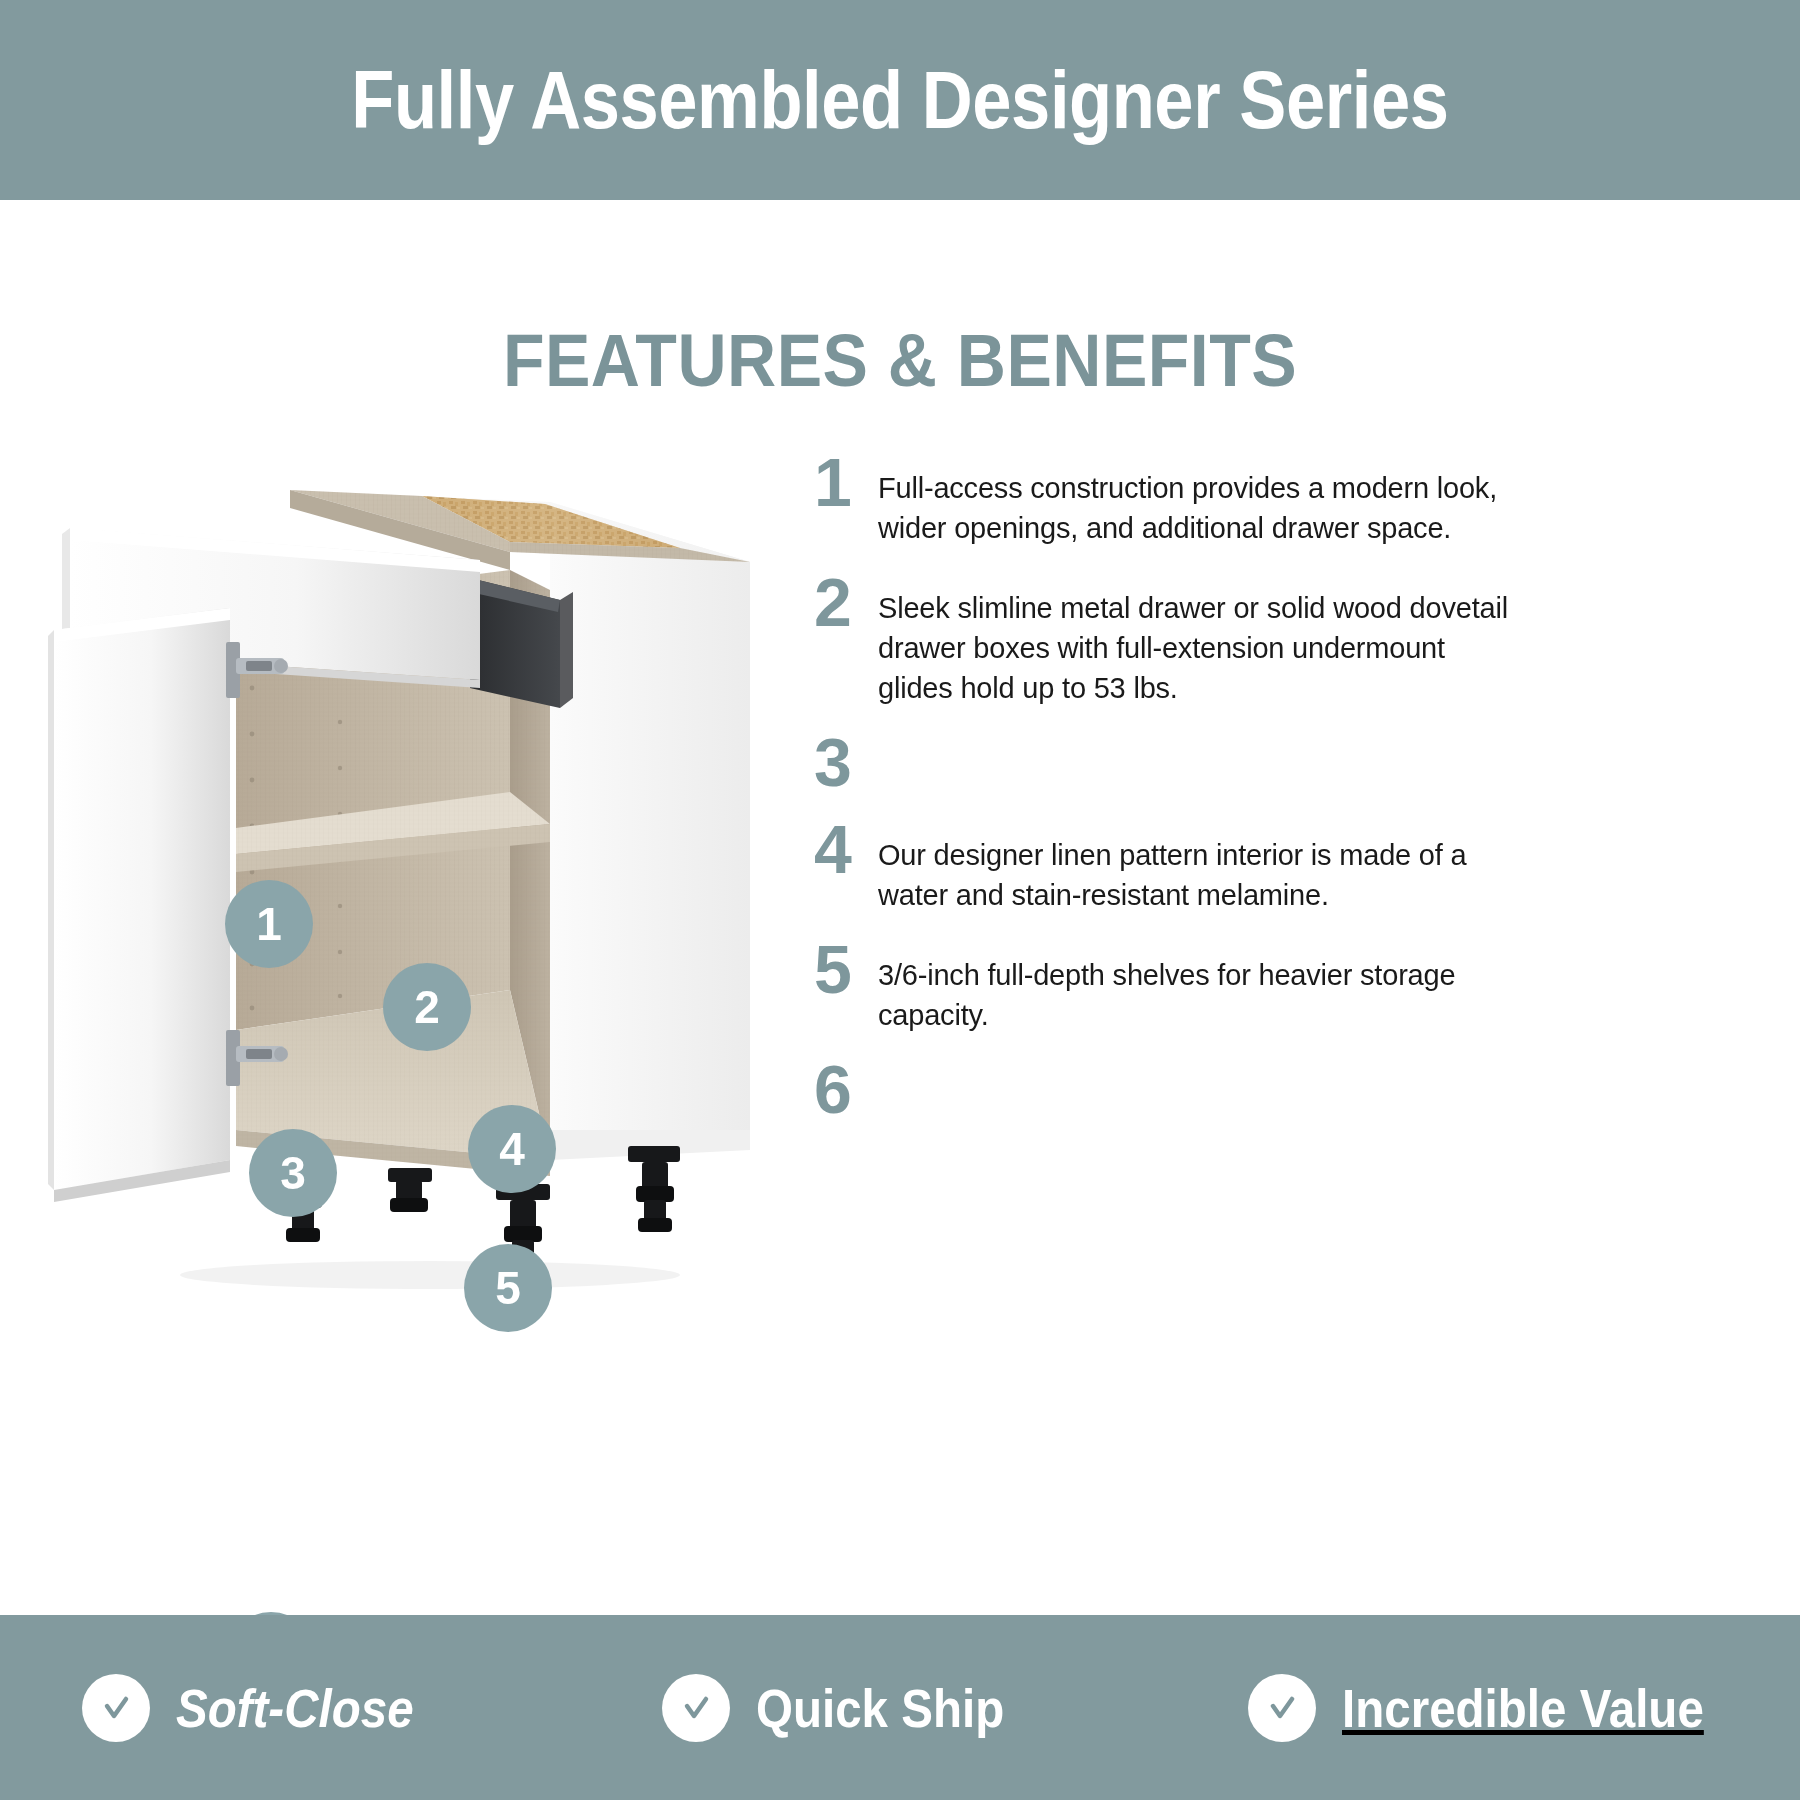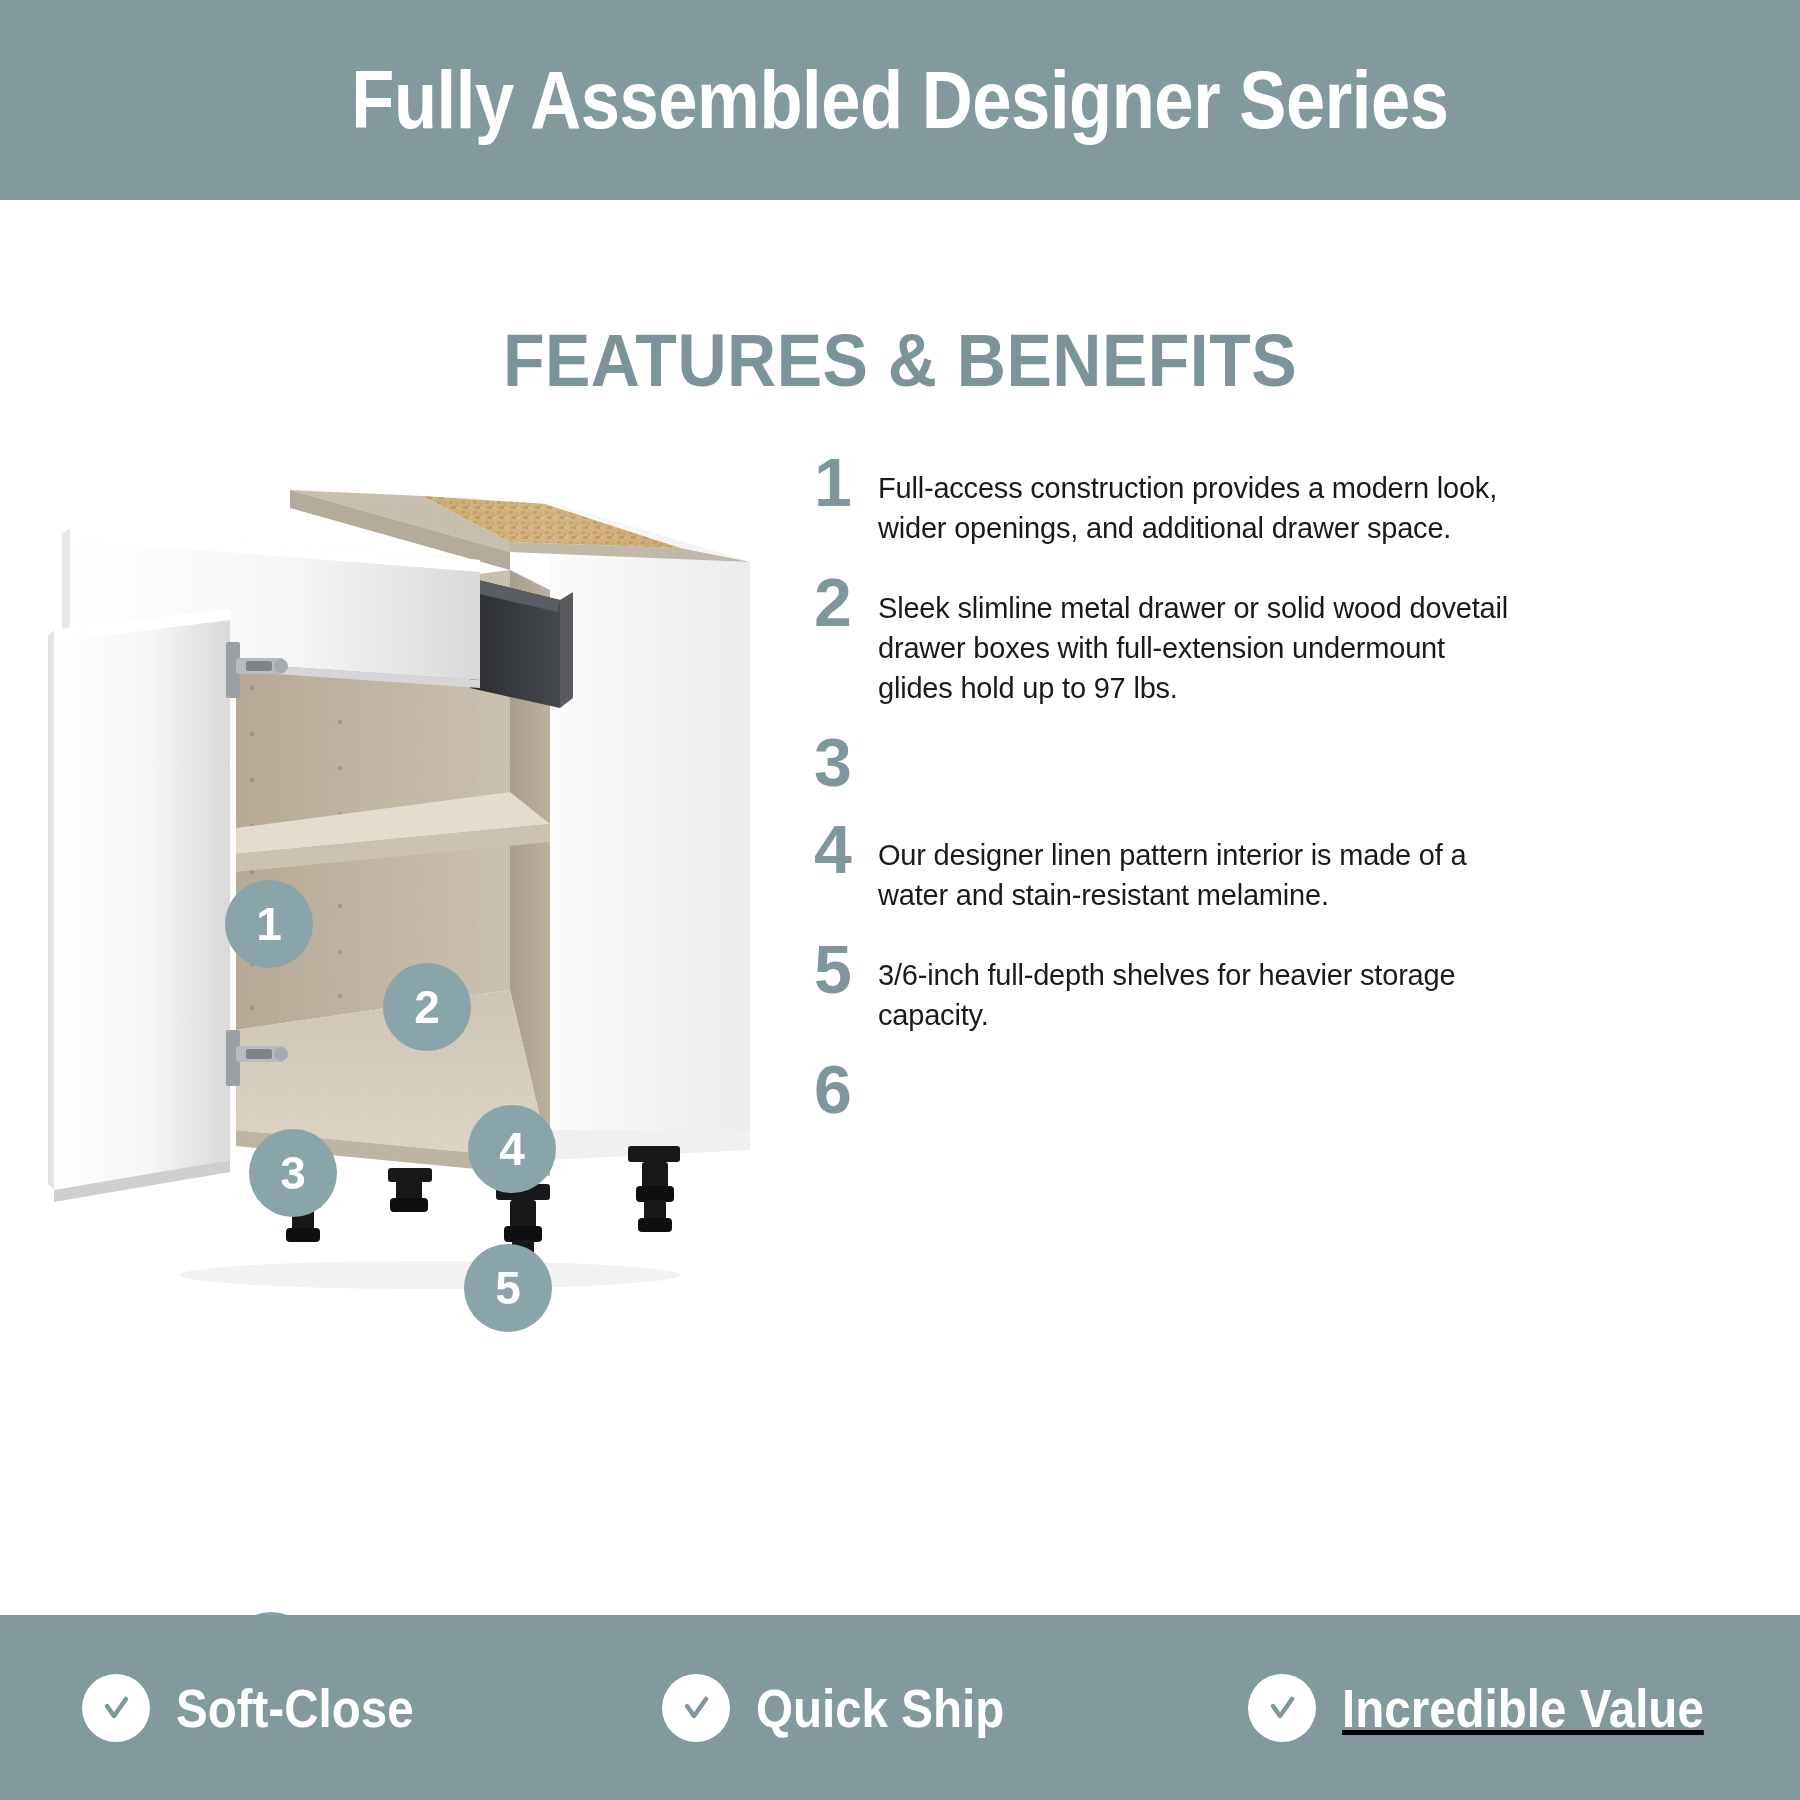--- a/index.html
+++ b/index.html
@@ -130,21 +130,21 @@
     height: 185px;
     background: #829a9e;
     display: flex;
     align-items: center;
   }
   .footer-item {
     display: flex;
     align-items: center;
     gap: 26px;
   }
-  .fi-1 { margin-left: 82px; }
+  .fi-1 { margin-left: 82px; font-style: italic; }
   .fi-2 { margin-left: 216px; align-items: center; }
   .fi-3 { margin-left: 210px; text-decoration: underline; }
   .check-circle {
     width: 68px;
     height: 68px;
     border-radius: 50%;
     background: #ffffff;
     display: flex;
     align-items: center;
     justify-content: center;
@@ -345,21 +345,21 @@
 
   <div class="feature-list">
 
     <div class="feature-row">
       <div class="feature-num">1</div>
       <div class="feature-text">Full-access construction provides a modern look, wider openings, and additional drawer space.</div>
     </div>
 
     <div class="feature-row">
       <div class="feature-num">2</div>
-      <div class="feature-text">Sleek slimline metal drawer or solid wood dovetail drawer boxes with full-extension undermount glides hold up to 97 lbs.</div>
+      <div class="feature-text">Sleek slimline metal drawer or solid wood dovetail drawer boxes with full-extension undermount glides hold up to 53 lbs.</div>
     </div>
 
     <div class="feature-row">
       <div class="feature-num">3</div>
     </div>
 
     <div class="feature-row">
       <div class="feature-num">4</div>
       <div class="feature-text">Our designer linen pattern interior is made of a water and stain-resistant melamine.</div>
     </div>

